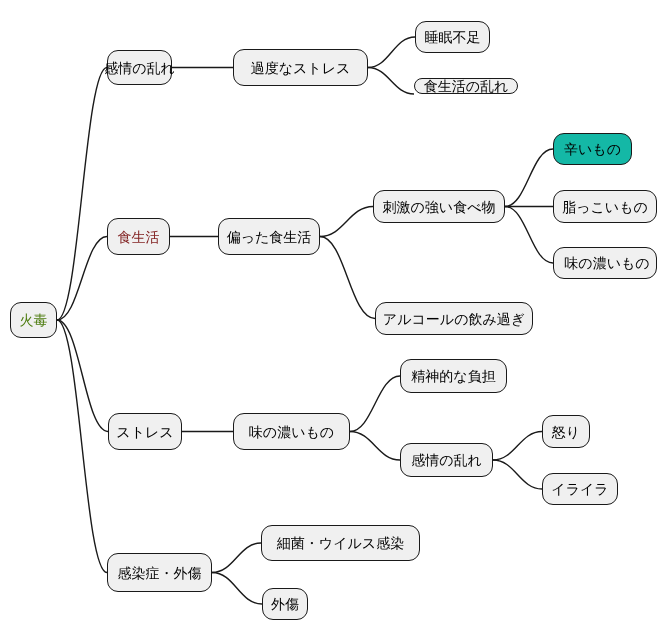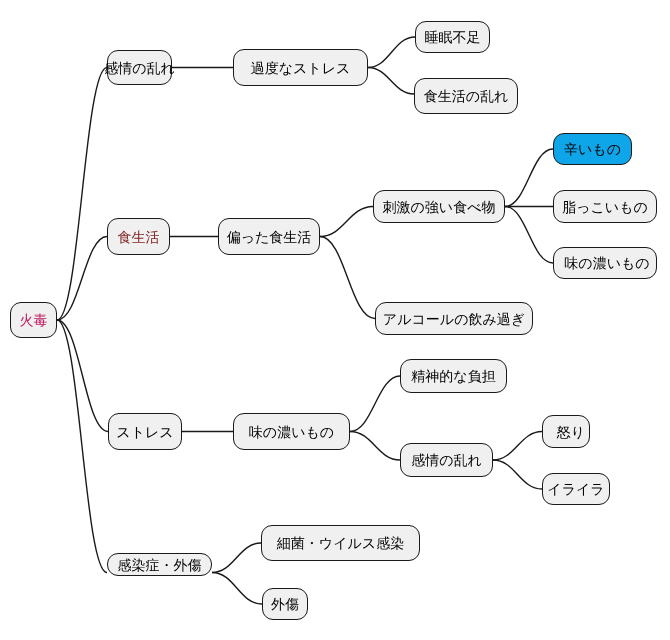--- a/index.html
+++ b/index.html
@@ -57,45 +57,45 @@
       <path d="M 505 206.5 C 526.6 206.5, 531.4 206.5, 553 206.5" fill="none" stroke="#1a1a1a" stroke-width="1.4"></path>
       <path d="M 505 206.5 C 526.6 206.5, 531.4 263, 553 263" fill="none" stroke="#1a1a1a" stroke-width="1.4"></path>
       <path d="M 182 431.5 C 204.95 431.5, 210.05 431.5, 233 431.5" fill="none" stroke="#1a1a1a" stroke-width="1.4"></path>
       <path d="M 350 431.5 C 372.5 431.5, 377.5 376, 400 376" fill="none" stroke="#1a1a1a" stroke-width="1.4"></path>
       <path d="M 350 431.5 C 372.5 431.5, 377.5 460, 400 460" fill="none" stroke="#1a1a1a" stroke-width="1.4"></path>
       <path d="M 493 460 C 515.05 460, 519.95 431.5, 542 431.5" fill="none" stroke="#1a1a1a" stroke-width="1.4"></path>
       <path d="M 493 460 C 515.05 460, 519.95 489, 542 489" fill="none" stroke="#1a1a1a" stroke-width="1.4"></path>
       <path d="M 212 572.5 C 234.05 572.5, 238.95 543, 261 543" fill="none" stroke="#1a1a1a" stroke-width="1.4"></path>
       <path d="M 212 572.5 C 234.5 572.5, 239.5 604, 262 604" fill="none" stroke="#1a1a1a" stroke-width="1.4"></path>
     </svg>
-<div class="node" style="left: 10px; top: 302px; width: 47px; height: 36px; background: rgb(240, 240, 240); border-color: rgb(26, 26, 26); color: #be185d;">
+<div class="node" style="left: 10px; top: 302px; width: 47px; height: 36px; background: rgb(240, 240, 240); border-color: rgb(26, 26, 26); color: #4d7c0f;">
       <span>火毒</span>
     </div>
     <div class="node" style="left: 107px; top: 50px; width: 65px; height: 35px; background: rgb(240, 240, 240); border-color: rgb(26, 26, 26); color: rgb(0, 0, 0);">
       <span>感情の乱れ</span>
     </div>
     <div class="node" style="left: 233px; top: 49px; width: 135px; height: 37px; background: rgb(240, 240, 240); border-color: rgb(26, 26, 26); color: rgb(0, 0, 0);">
       <span>過度なストレス</span>
     </div>
     <div class="node" style="left: 415px; top: 21px; width: 75px; height: 32px; background: rgb(240, 240, 240); border-color: rgb(26, 26, 26); color: rgb(0, 0, 0);">
       <span>睡眠不足</span>
     </div>
-    <div class="node" style="left: 414px; top: 78px; width: 104px; height: 36px; background: rgb(240, 240, 240); border-color: rgb(26, 26, 26); color: rgb(0, 0, 0);">
+    <div class="node" style="left: 414px; top: 78px; width: 104px; height: 16px; background: rgb(240, 240, 240); border-color: rgb(26, 26, 26); color: rgb(0, 0, 0);">
       <span>食生活の乱れ</span>
     </div>
     <div class="node" style="left: 107px; top: 218px; width: 63px; height: 37px; background: rgb(240, 240, 240); border-color: rgb(26, 26, 26); color: #7f1d1d;">
       <span>食生活</span>
     </div>
     <div class="node" style="left: 218px; top: 218px; width: 102px; height: 37px; background: rgb(240, 240, 240); border-color: rgb(26, 26, 26); color: rgb(0, 0, 0);">
       <span>偏った食生活</span>
     </div>
     <div class="node" style="left: 373px; top: 190px; width: 132px; height: 33px; background: rgb(240, 240, 240); border-color: rgb(26, 26, 26); color: rgb(0, 0, 0);">
       <span>刺激の強い食べ物</span>
     </div>
-    <div class="node" style="left: 553px; top: 133px; width: 79px; height: 32px; background: #0ea5e9; border-color: rgb(26, 26, 26); color: rgb(0, 0, 0);">
+    <div class="node" style="left: 553px; top: 133px; width: 79px; height: 32px; background: #14b8a6; border-color: rgb(26, 26, 26); color: rgb(0, 0, 0);">
       <span>辛いもの</span>
     </div>
     <div class="node" style="left: 553px; top: 190px; width: 104px; height: 33px; background: rgb(240, 240, 240); border-color: rgb(26, 26, 26); color: rgb(0, 0, 0);">
       <span>脂っこいもの</span>
     </div>
     <div class="node" style="left: 553px; top: 247px; width: 104px; height: 32px; background: rgb(240, 240, 240); border-color: rgb(26, 26, 26); color: rgb(0, 0, 0); padding-left: 8px;">
       <span>味の濃いもの</span>
     </div>
     <div class="node" style="left: 108px; top: 413px; width: 74px; height: 37px; background: rgb(240, 240, 240); border-color: rgb(26, 26, 26); color: rgb(0, 0, 0);">
       <span>ストレス</span>
@@ -105,27 +105,27 @@
     </div>
     <div class="node" style="left: 233px; top: 413px; width: 117px; height: 37px; background: rgb(240, 240, 240); border-color: rgb(26, 26, 26); color: rgb(0, 0, 0);">
       <span>味の濃いもの</span>
     </div>
     <div class="node" style="left: 400px; top: 359px; width: 107px; height: 34px; background: rgb(240, 240, 240); border-color: rgb(26, 26, 26); color: rgb(0, 0, 0);">
       <span>精神的な負担</span>
     </div>
     <div class="node" style="left: 400px; top: 443px; width: 93px; height: 34px; background: rgb(240, 240, 240); border-color: rgb(26, 26, 26); color: rgb(0, 0, 0);">
       <span>感情の乱れ</span>
     </div>
-    <div class="node" style="left: 542px; top: 415px; width: 48px; height: 33px; background: rgb(240, 240, 240); border-color: rgb(26, 26, 26); color: rgb(0, 0, 0); justify-content: flex-end;">
+    <div class="node" style="left: 542px; top: 415px; width: 48px; height: 33px; background: rgb(240, 240, 240); border-color: rgb(26, 26, 26); color: rgb(0, 0, 0);">
       <span>怒り</span>
     </div>
-    <div class="node" style="left: 542px; top: 473px; width: 68px; height: 32px; background: rgb(240, 240, 240); border-color: rgb(26, 26, 26); color: rgb(0, 0, 0);">
+    <div class="node" style="left: 542px; top: 473px; width: 76px; height: 32px; background: rgb(240, 240, 240); border-color: rgb(26, 26, 26); color: rgb(0, 0, 0);">
       <span>イライラ</span>
     </div>
-    <div class="node" style="left: 107px; top: 553px; width: 105px; height: 23px; background: rgb(240, 240, 240); border-color: rgb(26, 26, 26); color: rgb(0, 0, 0);">
+    <div class="node" style="left: 107px; top: 553px; width: 105px; height: 39px; background: rgb(240, 240, 240); border-color: rgb(26, 26, 26); color: rgb(0, 0, 0);">
       <span>感染症・外傷</span>
     </div>
     <div class="node" style="left: 261px; top: 525px; width: 159px; height: 36px; background: rgb(240, 240, 240); border-color: rgb(26, 26, 26); color: rgb(0, 0, 0);">
       <span>細菌・ウイルス感染</span>
     </div>
     <div class="node" style="left: 262px; top: 588px; width: 46px; height: 32px; background: rgb(240, 240, 240); border-color: rgb(26, 26, 26); color: rgb(0, 0, 0);">
       <span>外傷</span>
     </div>
   </div>
 

